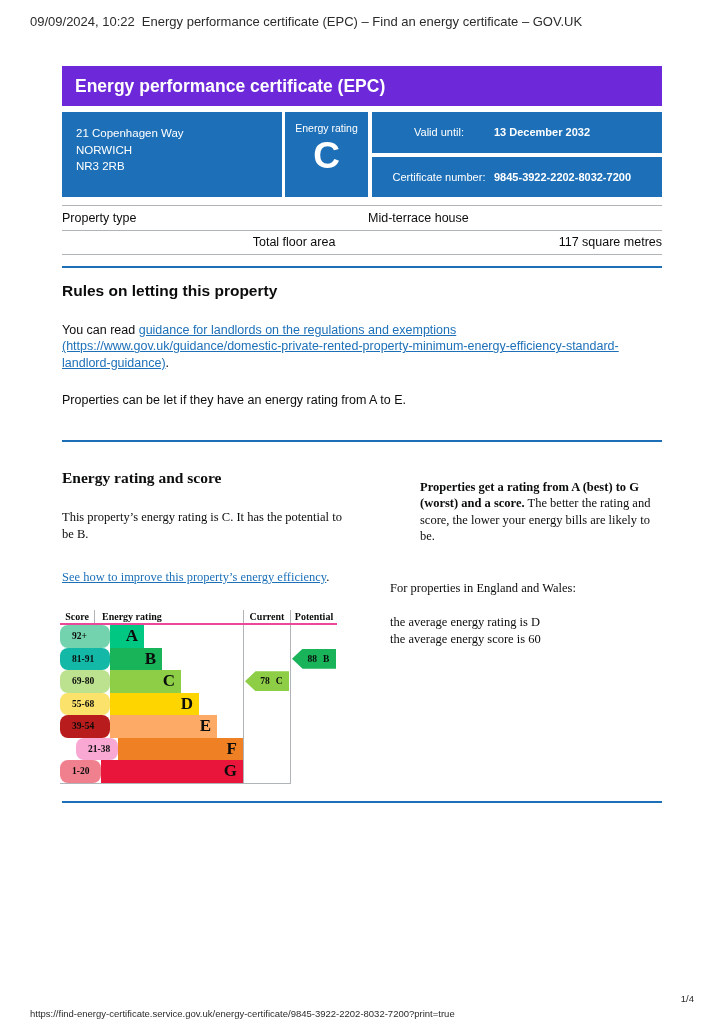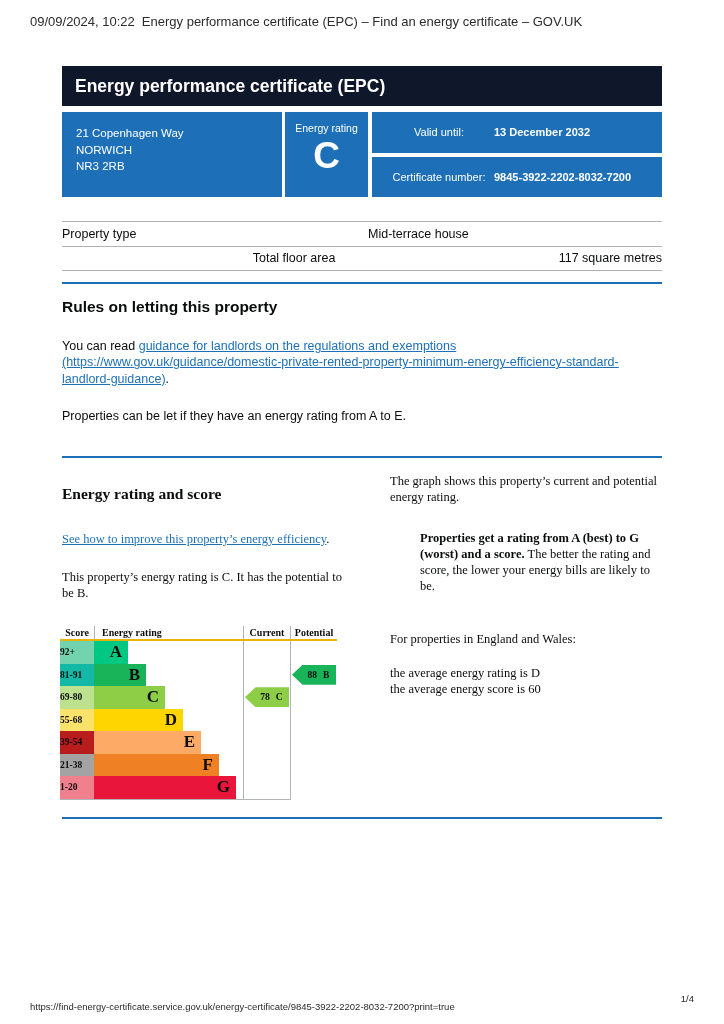--- a/index.html
+++ b/index.html
@@ -8,41 +8,41 @@
     width:724px; height:1024px; position:relative;
     font-family:"Liberation Sans", sans-serif;
     color:#0b0c0c; font-size:12.5px; line-height:1.3;
   }
   .print-header { position:absolute; top:14px; left:0; width:724px; height:14px;
     font-size:13px; color:#2b2b2b; }
   .print-header .ph-date { position:absolute; left:30px; top:0; }
   .print-header .ph-title { position:absolute; left:0; right:0; top:0; text-align:center; }
   .print-footer { position:absolute; bottom:18px; left:0; width:724px; height:13px;
     font-size:9.5px; color:#2b2b2b; }
-  .print-footer .pf-url { position:absolute; left:30px; top:8px; }
+  .print-footer .pf-url { position:absolute; left:30px; top:15px; }
   .print-footer .pf-page { position:absolute; right:30px; top:0; }
 
   .content { position:absolute; top:66px; left:62px; width:600px; }
 
-  .banner { background:#0f172a; color:#ffffff; height:40px; line-height:40px;
+  .banner { background:#6d28d9; color:#ffffff; height:40px; line-height:40px;
     font-size:17.5px; font-weight:bold; padding-left:13px; }
 
   .summary-row { display:flex; margin-top:6px; height:85px; }
   .address-box { width:220px; background:#1d70b8; color:#ffffff;
     padding:13px 0 0 14px; font-size:11.5px; line-height:1.45; margin-right:3px; }
   .rating-box { width:83px; background:#1d70b8; color:#ffffff; text-align:center; margin-right:4px; }
   .rating-box .rb-label { display:block; font-size:10.5px; margin-top:10px; }
   .rating-box .rb-letter { display:block; font-size:37px; font-weight:bold; line-height:1.1; }
   .validity-box { flex:1; display:flex; flex-direction:column; }
   .validity-cell { flex:1; background:#1d70b8; color:#ffffff; display:flex; align-items:center; font-size:11px; }
   .validity-cell + .validity-cell { margin-top:4px; }
   .validity-cell .vc-label { width:122px; padding-left:12px; flex:0 0 auto;text-align:center; }
   .validity-cell .vc-value { font-weight:bold; }
 
-  .prop-table { margin-top:24px; }
+  .prop-table { margin-top:8px; }
   .prop-row { display:flex; align-items:center; height:25px; border-top:1px solid #b1b4b6; }
   .prop-row:last-child { border-bottom:1px solid #b1b4b6;justify-content:flex-end; }
   .prop-label { width:306px; }
   .divider { border:none; border-top:2px solid #1d70b8; margin-top:11px; }
   h2 { font-size:15.5px; font-weight:bold; margin-top:13px; }
   .para { margin-top:21px; }
   a.link { color:#1d70b8; text-decoration:underline; cursor:pointer; }
   .divider-2 { border:none; border-top:2px solid #1d70b8; margin-top:32px; }
   .divider-3 { border:none; border-top:2px solid #1d70b8; margin-top:17px; }
 
@@ -51,28 +51,28 @@
   .col-right { width:272px; flex:0 0 auto; }
   .col-left .para-link { margin-top:27px; }
   .col-right .para-first { margin-top:2px; }
   .col-right .para-bold { margin-top:24px;margin-left:30px; }
   .col-right .para-fpw { margin-top:36px; }
   .col-right .para-avg { margin-top:18px; }
   .avg-line { display:block; }
 
   
   .epc-chart { width:277px; margin-top:25px; margin-left:-2px; position:relative; }
-  .epc-header { display:flex; height:15px; border-bottom:2px solid #eab308;
+  .epc-header { display:flex; height:15px; border-bottom:2px solid #ec4899;
     font-weight:bold; font-size:10px; align-items:flex-end; }
   .eh-score { width:34px; text-align:center; }
   .eh-rating { flex:1; padding-left:7px; border-left:1px solid #b1b4b6; height:100%; display:flex; align-items:center; }
   .eh-current, .eh-potential { width:47px; text-align:center; border-left:1px solid #b1b4b6; height:100%;
     display:flex; align-items:center; justify-content:center; flex:0 0 auto; }
   .epc-row { display:flex; height:22.5px; }
-  .cell-score { width:34px; font-weight:bold; font-size:9.5px; display:flex; align-items:center; padding-left:0; }
+  .cell-score { width:50px; font-weight:bold; font-size:9.5px; display:flex; align-items:center; padding-left:12px;border-radius:8px; }
   .cell-bar-area { flex:1; }
   .epc-bar { height:100%; display:flex; align-items:center; justify-content:flex-end;
     padding-right:6px; font-weight:bold; font-size:17px; color:#0b0c0c; }
   .cell-current, .cell-potential { width:47px; border-left:1px solid #b1b4b6;
     display:flex; align-items:center; justify-content:center; flex:0 0 auto; }
   .epc-arrow { width:44px; height:20px; display:flex; align-items:center; justify-content:center;
     font-weight:bold; font-size:9.5px; color:#0b0c0c; padding-left:9px; gap:6px;
     clip-path:polygon(0 50%, 24% 0, 100% 0, 100% 100%, 24% 100%); }
   .epc-bottom-line { width:231px; height:1px; background:#b1b4b6; }
 </style>
@@ -125,22 +125,22 @@
 
   <h2>Rules on letting this property</h2>
   <p class="para"><span>You can read </span><a class="link">guidance for landlords on the regulations and exemptions (https://www.gov.uk/guidance/domestic-private-rented-property-minimum-energy-efficiency-standard-landlord-guidance)</a><span>.</span></p>
   <p class="para">Properties can be let if they have an energy rating from A to E.</p>
 
   <hr class="divider-2">
 
   <div class="two-col">
     <div class="col-left">
       <h2>Energy rating and score</h2>
+      <p class="para">This property’s energy rating is C. It has the potential to be B.</p>
       <p class="para para-link"><a class="link">See how to improve this property’s energy efficiency</a><span>.</span></p>
-      <p class="para">This property’s energy rating is C. It has the potential to be B.</p>
 
       <div class="epc-chart">
         <div class="epc-header">
           <span class="eh-score">Score</span>
           <span class="eh-rating">Energy rating</span>
           <span class="eh-current">Current</span>
           <span class="eh-potential">Potential</span>
         </div>
         <div id="epc-body">
             <div class="epc-row">
@@ -187,42 +187,41 @@
             </div>
             <div class="epc-row">
               <div class="cell-score" style="background: #b91c1c;">39-54</div>
               <div class="cell-bar-area">
                 <div class="epc-bar" style="background: rgb(252, 170, 101); width: 107px;">E</div>
               </div>
               <div class="cell-current"></div>
               <div class="cell-potential"></div>
             </div>
             <div class="epc-row">
-              <div class="cell-score" style="background: #a3a3a3;">21-38</div>
+              <div class="cell-score" style="background: #f9a8d4; margin-left: 16px;">21-38</div>
               <div class="cell-bar-area">
                 <div class="epc-bar" style="background: rgb(239, 128, 35); width: 125px;">F</div>
               </div>
               <div class="cell-current"></div>
               <div class="cell-potential"></div>
             </div>
             <div class="epc-row">
               <div class="cell-score" style="background: rgb(241, 128, 143);">1-20</div>
               <div class="cell-bar-area">
                 <div class="epc-bar" style="background: rgb(233, 21, 59); width: 142px;">G</div>
               </div>
               <div class="cell-current"></div>
               <div class="cell-potential"></div>
             </div>
           </div>
         <div class="epc-bottom-line"></div>
       </div>
     </div>
 
     <div class="col-right">
-      <p class="para-first">The graph shows this property’s current and potential energy rating.</p>
       <p class="para-bold"><b>Properties get a rating from A (best) to G (worst) and a score.</b><span> The better the rating and score, the lower your energy bills are likely to be.</span></p>
       <p class="para-fpw">For properties in England and Wales:</p>
       <p class="para-avg">
         <span class="avg-line">the average energy rating is D</span>
         <span class="avg-line">the average energy score is 60</span>
       </p>
     </div>
   </div>
 
   <hr class="divider-3">

